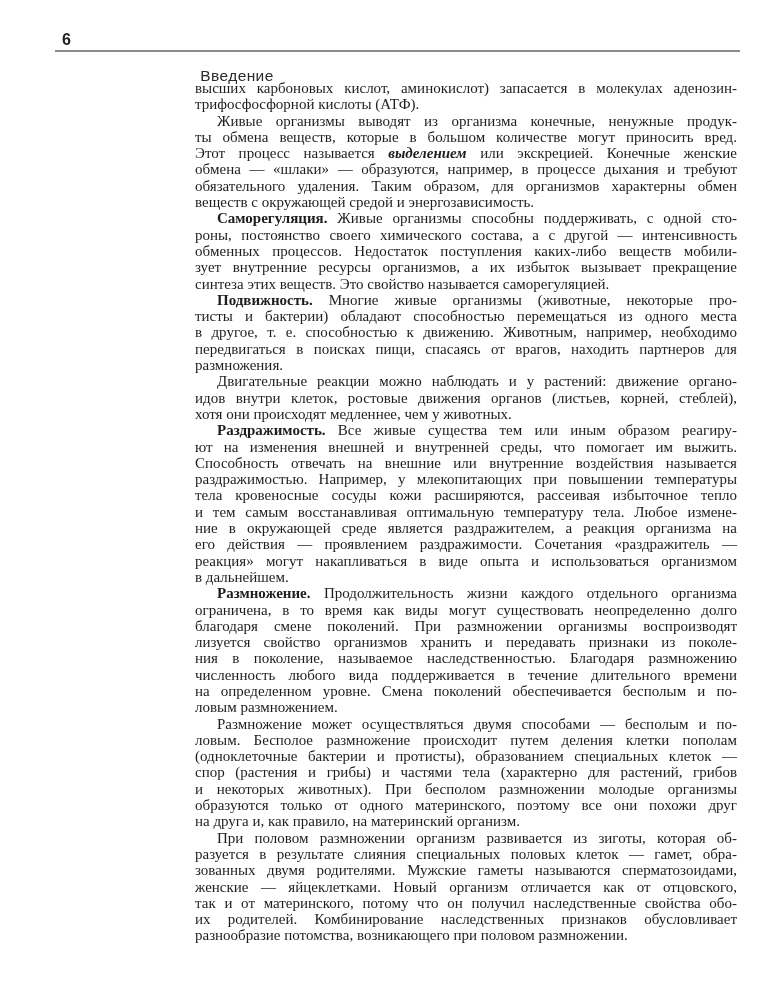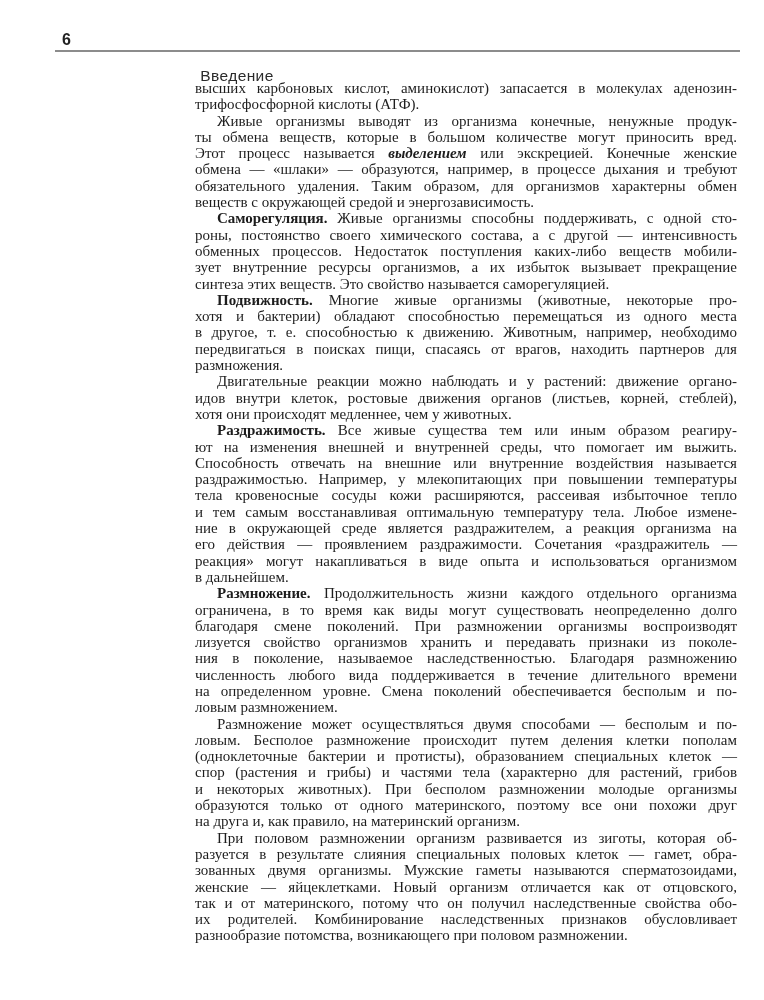--- a/index.html
+++ b/index.html
@@ -84,21 +84,21 @@
       <div class="line"><span class="r-n">Этот процесс называется </span><span class="r-bi">выделением</span><span class="r-n"> или </span><span class="r-i">экскрецией</span><span class="r-n">. Конечные женские</span></div>
       <div class="line"><span class="r-n">обмена — «шлаки» — образуются, например, в процессе дыхания и требуют</span></div>
       <div class="line"><span class="r-n">обязательного удаления. Таким образом, для организмов характерны </span><span class="r-i">обмен</span></div>
       <div class="line para-end"><span class="r-i">веществ</span><span class="r-n"> с окружающей средой и </span><span class="r-i">энергозависимость</span><span class="r-n">.</span></div>
       <div class="line indent"><span class="r-b">Саморегуляция.</span><span class="r-n"> Живые организмы способны поддерживать, с одной сто-</span></div>
       <div class="line"><span class="r-n">роны, постоянство своего химического состава, а с другой — интенсивность</span></div>
       <div class="line"><span class="r-n">обменных процессов. Недостаток поступления каких-либо веществ мобили-</span></div>
       <div class="line"><span class="r-n">зует внутренние ресурсы организмов, а их избыток вызывает прекращение</span></div>
       <div class="line para-end"><span class="r-n">синтеза этих веществ. Это свойство называется </span><span class="r-i">саморегуляцией</span><span class="r-n">.</span></div>
       <div class="line indent"><span class="r-b">Подвижность.</span><span class="r-n"> Многие живые организмы (животные, некоторые про-</span></div>
-      <div class="line"><span class="r-n">хотя и бактерии) обладают способностью перемещаться из одного места</span></div>
+      <div class="line"><span class="r-n">тисты и бактерии) обладают способностью перемещаться из одного места</span></div>
       <div class="line"><span class="r-n">в другое, т. е. способностью к движению. Животным, например, необходимо</span></div>
       <div class="line"><span class="r-n">передвигаться в поисках пищи, спасаясь от врагов, находить партнеров для</span></div>
       <div class="line para-end"><span class="r-n">размножения.</span></div>
       <div class="line indent"><span class="r-n">Двигательные реакции можно наблюдать и у растений: движение органо-</span></div>
       <div class="line"><span class="r-n">идов внутри клеток, ростовые движения органов (листьев, корней, стеблей),</span></div>
       <div class="line para-end"><span class="r-n">хотя они происходят медленнее, чем у животных.</span></div>
       <div class="line indent"><span class="r-b">Раздражимость.</span><span class="r-n"> Все живые существа тем или иным образом реагиру-</span></div>
       <div class="line"><span class="r-n">ют на изменения внешней и внутренней среды, что помогает им выжить.</span></div>
       <div class="line"><span class="r-n">Способность отвечать на внешние или внутренние воздействия называется</span></div>
       <div class="line"><span class="r-i">раздражимостью</span><span class="r-n">. Например, у млекопитающих при повышении температуры</span></div>
@@ -118,19 +118,19 @@
       <div class="line para-end"><span class="r-n">ловым размножением.</span></div>
       <div class="line indent"><span class="r-n">Размножение может осуществляться двумя способами — бесполым и по-</span></div>
       <div class="line"><span class="r-n">ловым. </span><span class="r-i">Бесполое</span><span class="r-n"> размножение происходит путем деления клетки пополам</span></div>
       <div class="line"><span class="r-n">(одноклеточные бактерии и протисты), образованием специальных клеток —</span></div>
       <div class="line"><span class="r-n">спор (растения и грибы) и частями тела (характерно для растений, грибов</span></div>
       <div class="line"><span class="r-n">и некоторых животных). При бесполом размножении молодые организмы</span></div>
       <div class="line"><span class="r-n">образуются только от одного материнского, поэтому все они похожи друг</span></div>
       <div class="line para-end"><span class="r-n">на друга и, как правило, на материнский организм.</span></div>
       <div class="line indent"><span class="r-n">При </span><span class="r-i">половом</span><span class="r-n"> размножении организм развивается из зиготы, которая об-</span></div>
       <div class="line"><span class="r-n">разуется в результате слияния специальных половых клеток — гамет, обра-</span></div>
-      <div class="line"><span class="r-n">зованных двумя организмы. Мужские гаметы называются </span><span class="r-i">сперматозоидами</span><span class="r-n">,</span></div>
+      <div class="line"><span class="r-n">зованных двумя родителями. Мужские гаметы называются </span><span class="r-i">сперматозоидами</span><span class="r-n">,</span></div>
       <div class="line"><span class="r-n">женские — </span><span class="r-i">яйцеклетками</span><span class="r-n">. Новый организм отличается как от отцовского,</span></div>
       <div class="line"><span class="r-n">так и от материнского, потому что он получил наследственные свойства обо-</span></div>
       <div class="line"><span class="r-n">их родителей. Комбинирование наследственных признаков обусловливает</span></div>
       <div class="line para-end"><span class="r-n">разнообразие потомства, возникающего при половом размножении.</span></div>
     </div>
 </div>
 
 </body></html>

